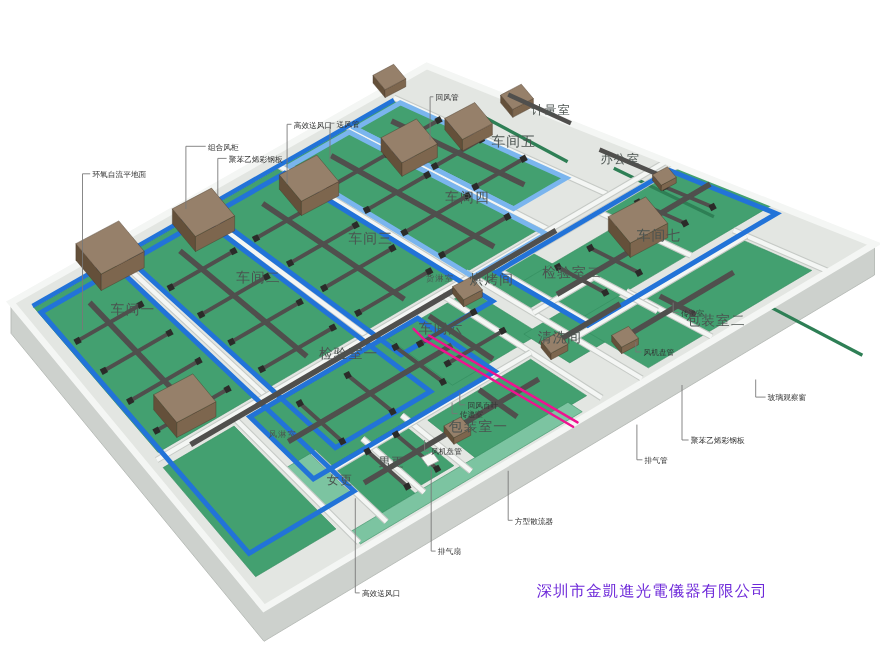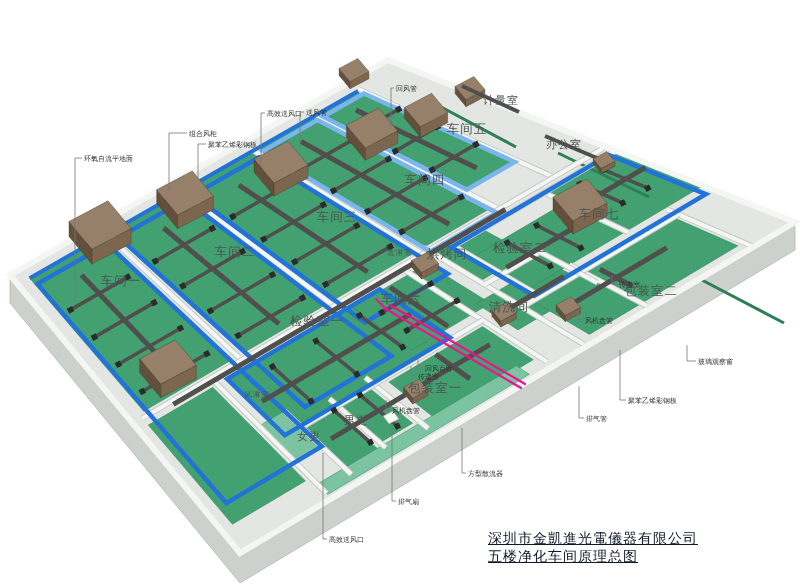--- a/index.html
+++ b/index.html
@@ -1,21 +1,21 @@
 <!DOCTYPE html>
 <html><head>
 <meta charset="utf-8">
 <style>
   html,body{margin:0;padding:0;background:#ffffff;}
   .stage{position:relative;width:800px;height:587px;background:#ffffff;overflow:hidden;
          font-family:"Liberation Serif", serif;}
   svg{position:absolute;left:0;top:0;}
-  .title-block{position:absolute;left:488px;top:530px;color:#0f172a;
+  .title-block{position:absolute;left:488px;top:530px;color:#6d28d9;
                font-family:"Liberation Serif", serif;line-height:18px;font-size:14px;
-               letter-spacing:1px;white-space:nowrap;text-decoration:underline;}
+               letter-spacing:1px;white-space:nowrap;}
 </style>
 </head>
 <body>
 
 <div class="stage">
   <svg id="scene" width="800" height="587" viewBox="0 0 800 587">
       <polygon points="10.0,275.0 240.0,553.0 795.0,222.0 795.0,250.0 240.0,583.0 10.0,303.0" fill="#cdd1cd" stroke="#b4b8b4" stroke-width="0.8"></polygon>
       <polygon points="10.0,275.0 388.0,60.0 795.0,222.0 240.0,553.0" fill="#e3e6e2" stroke="#b9beb9" stroke-width="1"></polygon>
       <polygon points="30.8,279.5 102.0,238.9 230.7,360.4 143.7,411.3" fill="#43a070" stroke="#2f8a5c" stroke-width="0.5"></polygon>
       <polygon points="113.5,232.3 179.0,195.0 324.7,305.3 244.8,352.1" fill="#43a070" stroke="#2f8a5c" stroke-width="0.5"></polygon>
@@ -292,15 +292,14 @@
       <text x="651" y="295" font-size="12.5" fill="#4b5350" text-anchor="middle" letter-spacing="1" font-family="&quot;Liberation Serif&quot;, serif">包装室二</text>
       <text x="356" y="424" font-size="11" fill="#4b5350" text-anchor="middle" letter-spacing="1" font-family="&quot;Liberation Serif&quot;, serif">男更</text>
       <text x="309" y="440" font-size="11" fill="#4b5350" text-anchor="middle" letter-spacing="1" font-family="&quot;Liberation Serif&quot;, serif">女更</text>
       <text x="257" y="397" font-size="7.5" fill="#4b5350" text-anchor="middle" letter-spacing="1" font-family="&quot;Liberation Serif&quot;, serif">风淋室</text>
       <text x="400" y="255" font-size="7.5" fill="#4b5350" text-anchor="middle" letter-spacing="1" font-family="&quot;Liberation Serif&quot;, serif">货淋室</text>
       <text x="564" y="148" font-size="11" fill="#4b5350" text-anchor="middle" letter-spacing="1" font-family="&quot;Liberation Serif&quot;, serif">办公室</text>
       <text x="501" y="104" font-size="11" fill="#4b5350" text-anchor="middle" letter-spacing="1" font-family="&quot;Liberation Serif&quot;, serif">计量室</text>
     </svg>
   <div class="title-block">
     <div>深圳市金凱進光電儀器有限公司</div>
-    <div>五楼净化车间原理总图</div>
   </div>
 </div>
 
 </body></html>

